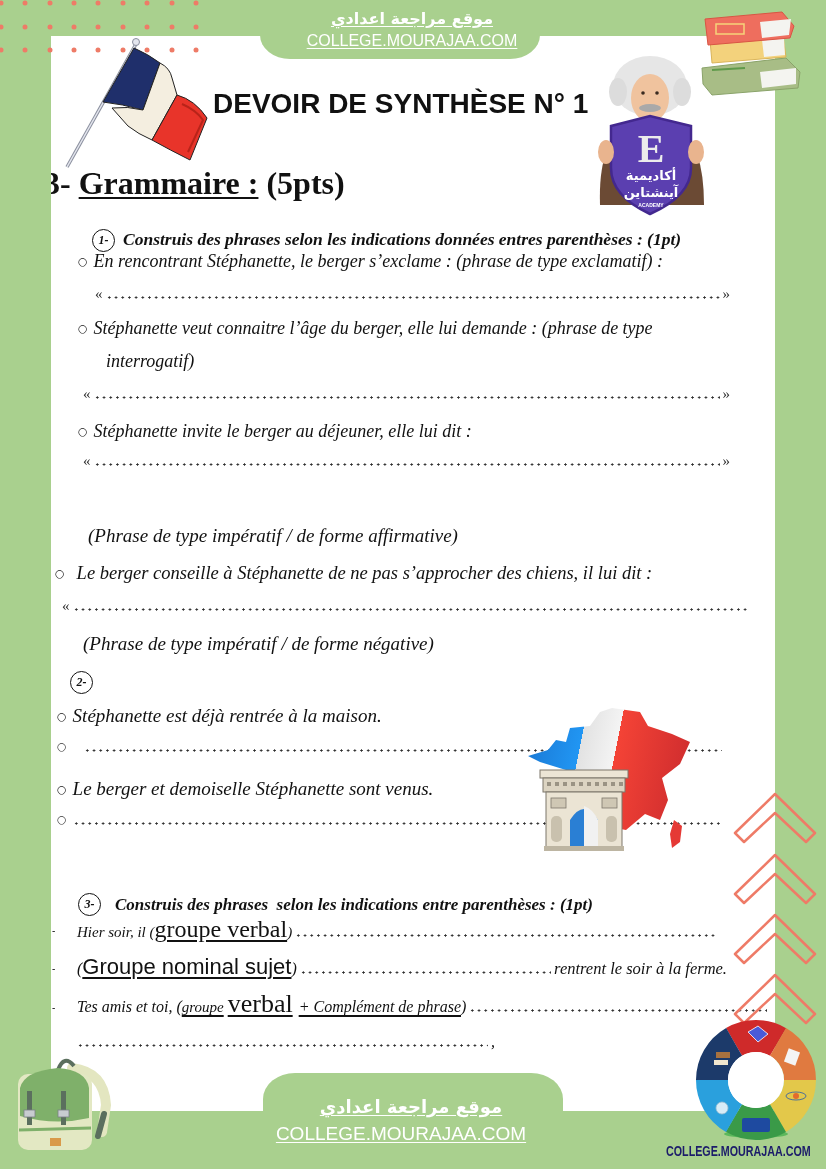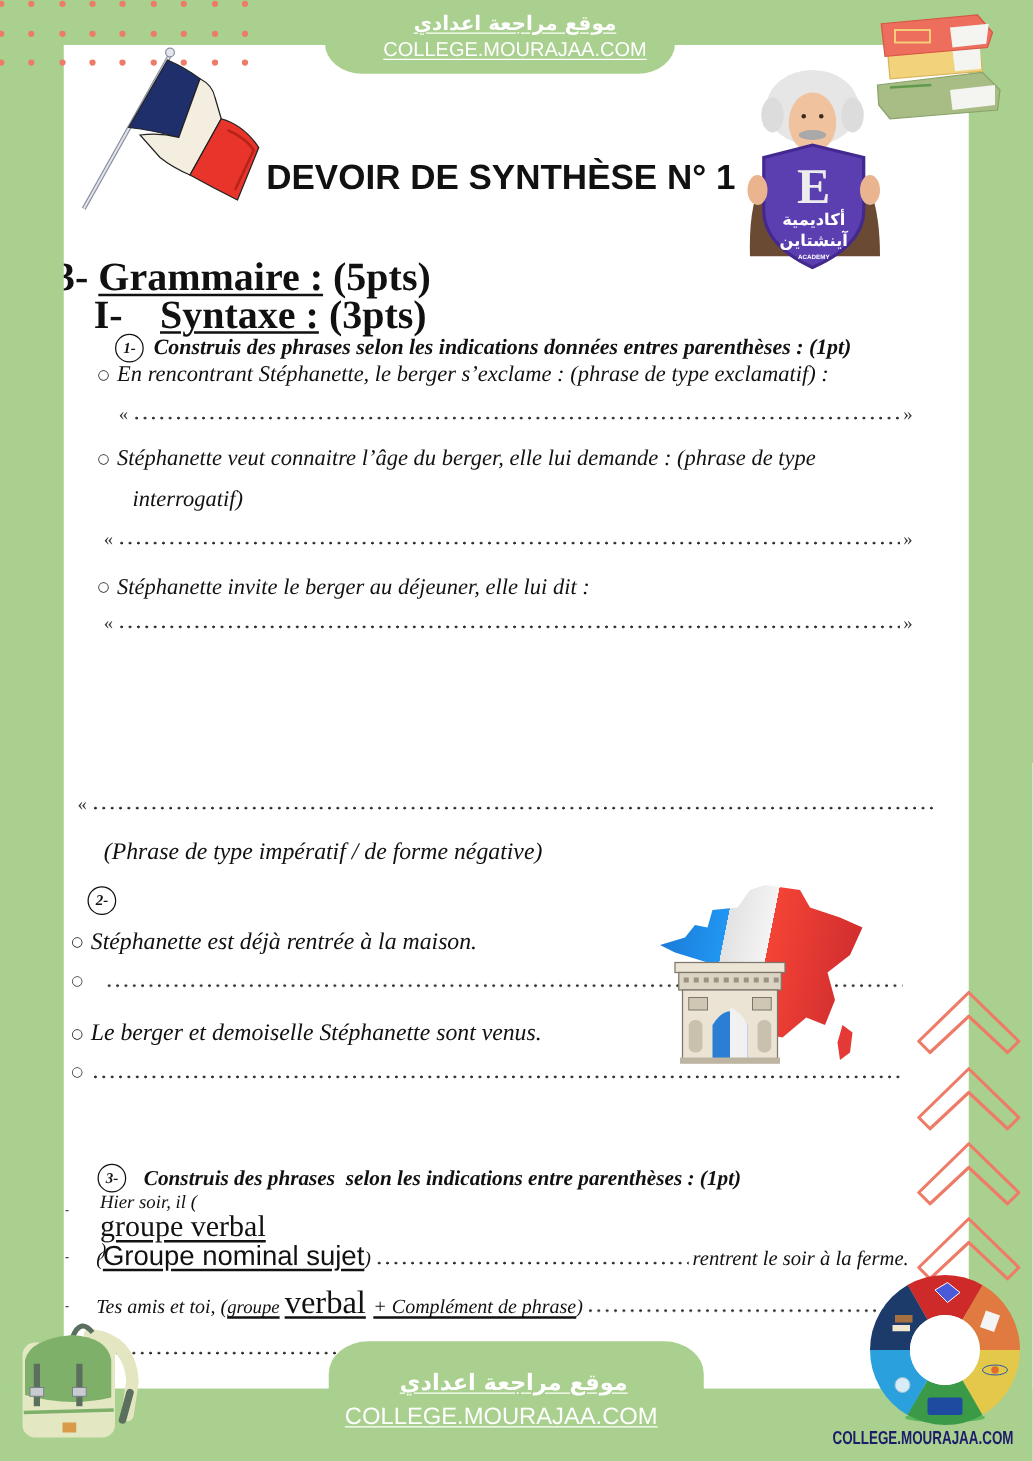--- a/index.html
+++ b/index.html
@@ -18,21 +18,21 @@
       position:absolute; left:260px; top:0; width:280px; height:59px;
       background:#a9d08e; border-radius:0 0 30px 30px / 0 0 24px 24px;
     }
     .tab-bottom {
       position:absolute; left:263px; top:1073px; width:300px; height:45px;
       background:#a9d08e; border-radius:32px 32px 0 0 / 26px 26px 0 0;
     }
     .tab-text { position:absolute; left:0; width:100%; text-align:center; color:#fff; white-space:nowrap; line-height:1; }
     .ar { font-family:"DejaVu Sans", sans-serif; font-weight:bold; direction:rtl; text-decoration:underline; text-underline-offset:2px; }
     .url { font-family:"Liberation Sans", sans-serif; text-decoration:underline; text-underline-offset:2px; }
-    .ln { position:absolute; white-space:nowrap; line-height:1;margin-top:38px; }
+    .ln { position:absolute; white-space:nowrap; line-height:1; }
     .it { font-family:"Liberation Serif", serif; font-style:italic; }
     .bi { font-family:"Liberation Serif", serif; font-style:italic; font-weight:bold; }
     .u { text-decoration:underline; text-decoration-thickness:1.5px; text-underline-offset:3px; }
     .title { font-family:"Liberation Sans", sans-serif; font-weight:bold; font-size:28px; color:#111; }
     .head { font-family:"Liberation Serif", serif; font-weight:bold; font-size:32px; }
     .bul { font-family:"DejaVu Sans", sans-serif; font-style:normal; font-weight:normal; font-size:11px; display:inline-block; margin-right:6px; position:relative; top:-2px; }
     .circ {
       display:inline-flex; align-items:center; justify-content:center;
       width:21px; height:21px; border:1.5px solid #111; border-radius:50%;
       font:italic bold 12px "Liberation Serif", serif; margin-right:8px; flex:none;
@@ -59,24 +59,20 @@
 <div class="page">
 
   <div class="ln title" style="left:162px;top:54px;">DEVOIR DE SYNTHÈSE N° 1</div>
 
   <div class="ln head" style="left:-7px;top:131px;">
     <span>3-</span>
     <span class="u">Grammaire :</span>
     <span>(5pts)</span>
   </div>
 
-  <div class="ln head" style="left:24px;top:161px;">
-    <span style="display:inline-block;width:53px;">I-</span><span class="u">Syntaxe :</span>
-    <span>(3pts)</span>
-  </div>
 
   <div class="ln instr bi" style="left:41px;top:191px;font-size:17.5px;">
     <span class="circ">1-</span>
     <span>Construis des phrases selon les indications données entres parenthèses : (1pt)</span>
   </div>
 
   <div class="ln it" style="left:27px;top:216px;font-size:18px;">
     <span class="bul">○</span><span>En rencontrant Stéphanette, le berger s’exclame : (phrase de type exclamatif) :</span>
   </div>
   <div class="ln blank" style="left:44px;top:251px;width:635px;">
@@ -96,21 +92,25 @@
   </div>
 
   <div class="ln it" style="left:27px;top:386px;font-size:18px;">
     <span class="bul">○</span><span>Stéphanette invite le berger au déjeuner, elle lui dit :</span>
   </div>
   <div class="ln blank" style="left:32px;top:418px;width:647px;">
     <span>«</span>
     <span class="dots"></span>
     <span>»</span>
   </div>
-
+  <div class="ln it" style="left:37px;top:490px;font-size:19px;">(Phrase de type impératif / de forme affirmative)</div>
+
+  <div class="ln it" style="left:4px;top:528px;font-size:18.5px;">
+    <span class="bul" style="margin-right:12px;">○</span><span>Le berger conseille à Stéphanette de ne pas s’approcher des chiens, il lui dit :</span>
+  </div>
   <div class="ln blank" style="left:11px;top:563px;width:688px;">
     <span>«</span>
     <span class="dots"></span>
   </div>
   <div class="ln it" style="left:32px;top:598px;font-size:19px;">(Phrase de type impératif / de forme négative)</div>
 
   <div class="ln instr bi" style="left:19px;top:633px;font-size:19px;">
     <span class="circ" style="margin-right:6px;">2-</span>
   </div>
   <div class="ln it" style="left:6px;top:670px;font-size:19px;">
@@ -127,21 +127,21 @@
     <span class="bul" style="margin-right:3px;">○</span>
     <span class="dots"></span>
   </div>
 
   <div class="ln instr bi" style="left:27px;top:855px;font-size:17px;">
     <span class="circ" style="margin-right:14px;">3-</span>
     <span style="white-space:pre;">Construis des phrases  selon les indications entre parenthèses : (1pt)</span>
   </div>
 
   <div class="ln dash" style="left:1px;top:890px;">-</div>
-  <div class="ln ex3" style="left:26px;top:881px;width:643px;flex-direction:column;">
+  <div class="ln ex3" style="left:26px;top:881px;width:643px;">
     <span class="it" style="font-size:15px;">Hier soir, il (</span>
     <span class="u" style="font-size:24px;font-family:'Liberation Serif',serif;">groupe verbal</span>
     <span class="it" style="font-size:15px;">)</span>
     <span class="dots"></span>
   </div>
 
   <div class="ln dash" style="left:1px;top:928px;">-</div>
   <div class="ln ex3" style="left:26px;top:920px;width:650px;">
     <span class="it" style="font-size:16px;">(</span>
     <span class="u" style="font-size:22px;font-family:Liberation Sans, sans-serif;">Groupe nominal sujet</span>

